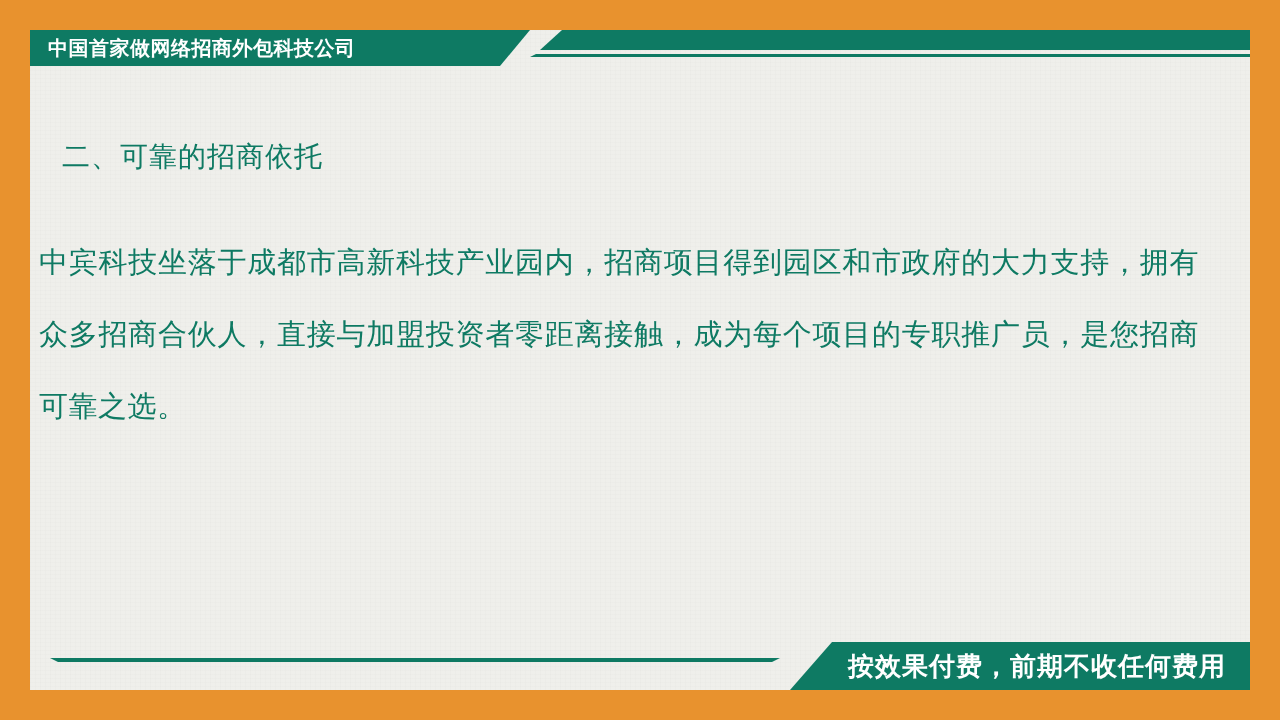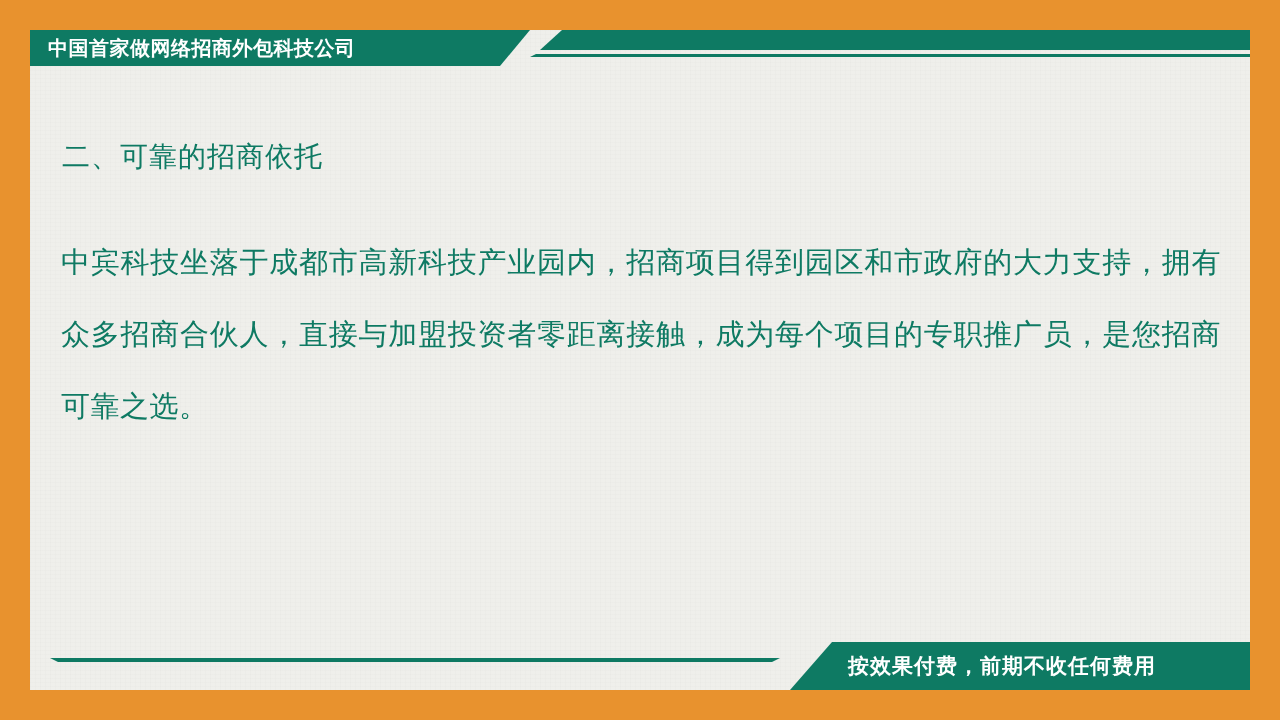--- a/index.html
+++ b/index.html
@@ -91,21 +91,21 @@
     top: 108px;
     color: #0E7A63;
     font-size: 28px;
     font-weight: normal;
     letter-spacing: 1px;
     white-space: nowrap;
   }
 
   .body-text {
     position: absolute;
-    left: 31px;
+    left: 9px;
     top: 196px;
     width: 1160px;
     color: #0E7A63;
     font-family: "DejaVu Serif", "Liberation Serif", serif;
     font-size: 29px;
     line-height: 72px;
     text-align: justify;
     text-justify: inter-character;
     letter-spacing: 0.5px;
   }
@@ -118,21 +118,21 @@
     width: 460px;
     height: 48px;
     background: #0E7A63;
     clip-path: polygon(42px 0, 460px 0, 460px 48px, 0 48px);
   }
   .footer-text {
     position: absolute;
     left: 818px;
     top: 622px;
     color: #FFFFFF;
-    font-size: 21px;
+    font-size: 26px;
     font-weight: bold;
     letter-spacing: 1px;
     white-space: nowrap;
     line-height: 28px;
   }
   .footer-line-long {
     position: absolute;
     left: 20px;
     top: 628px;
     width: 730px;

